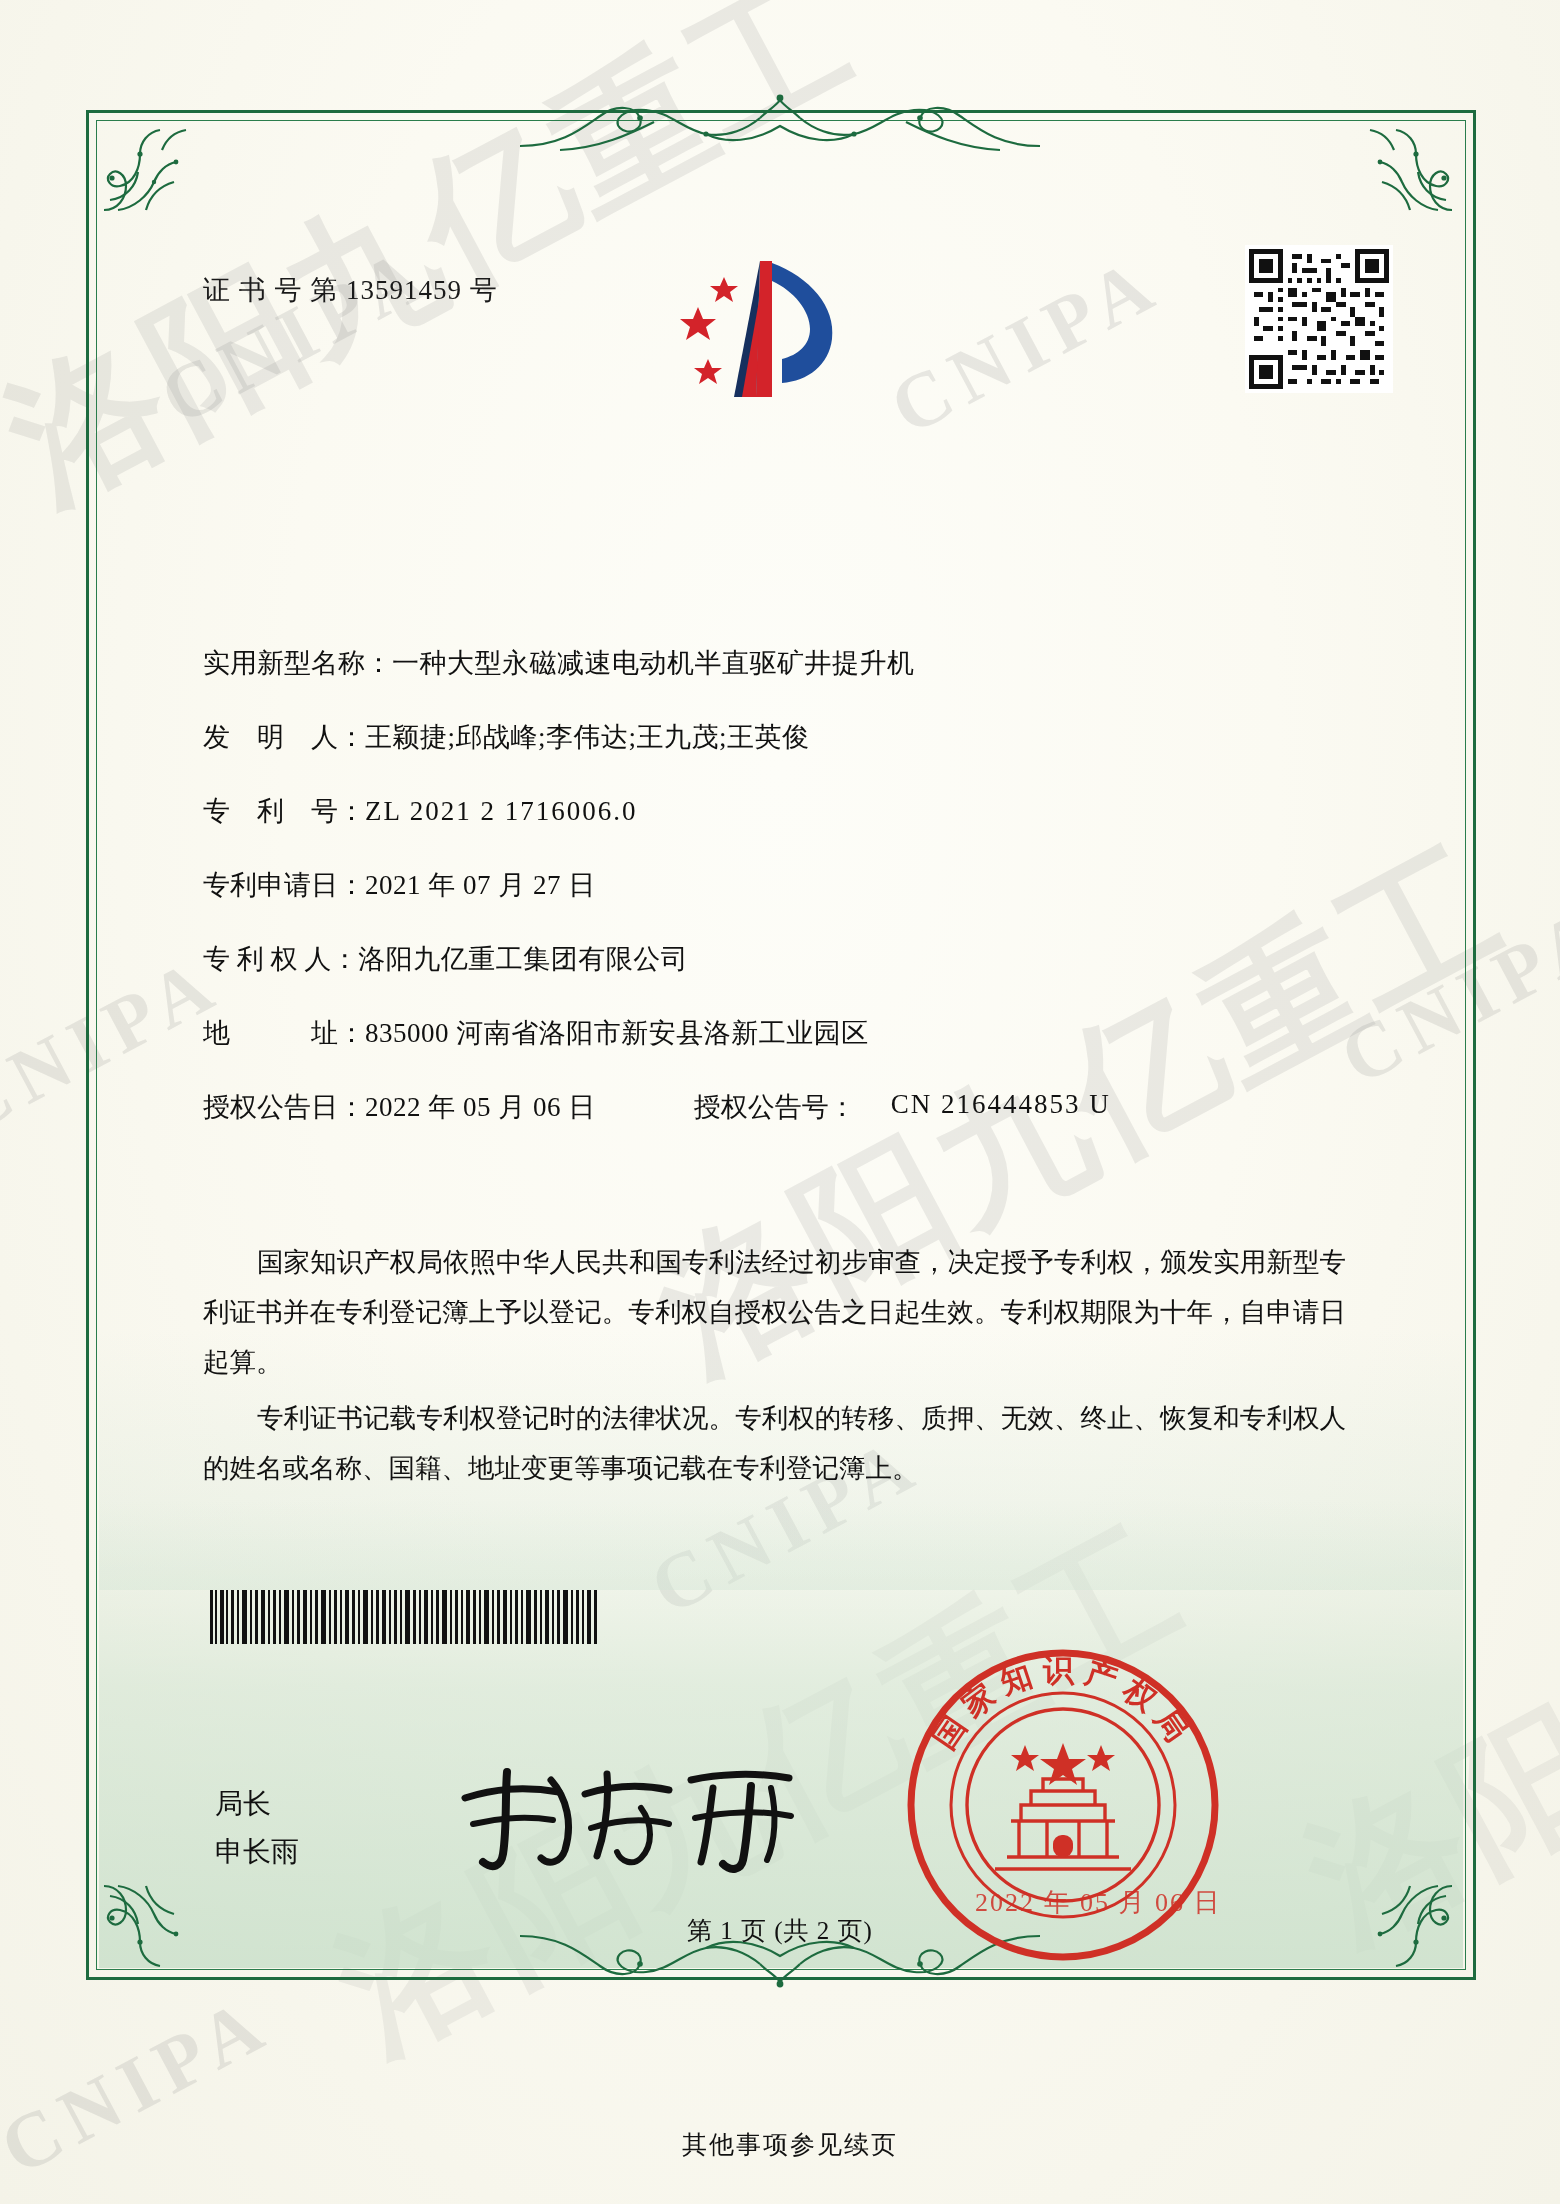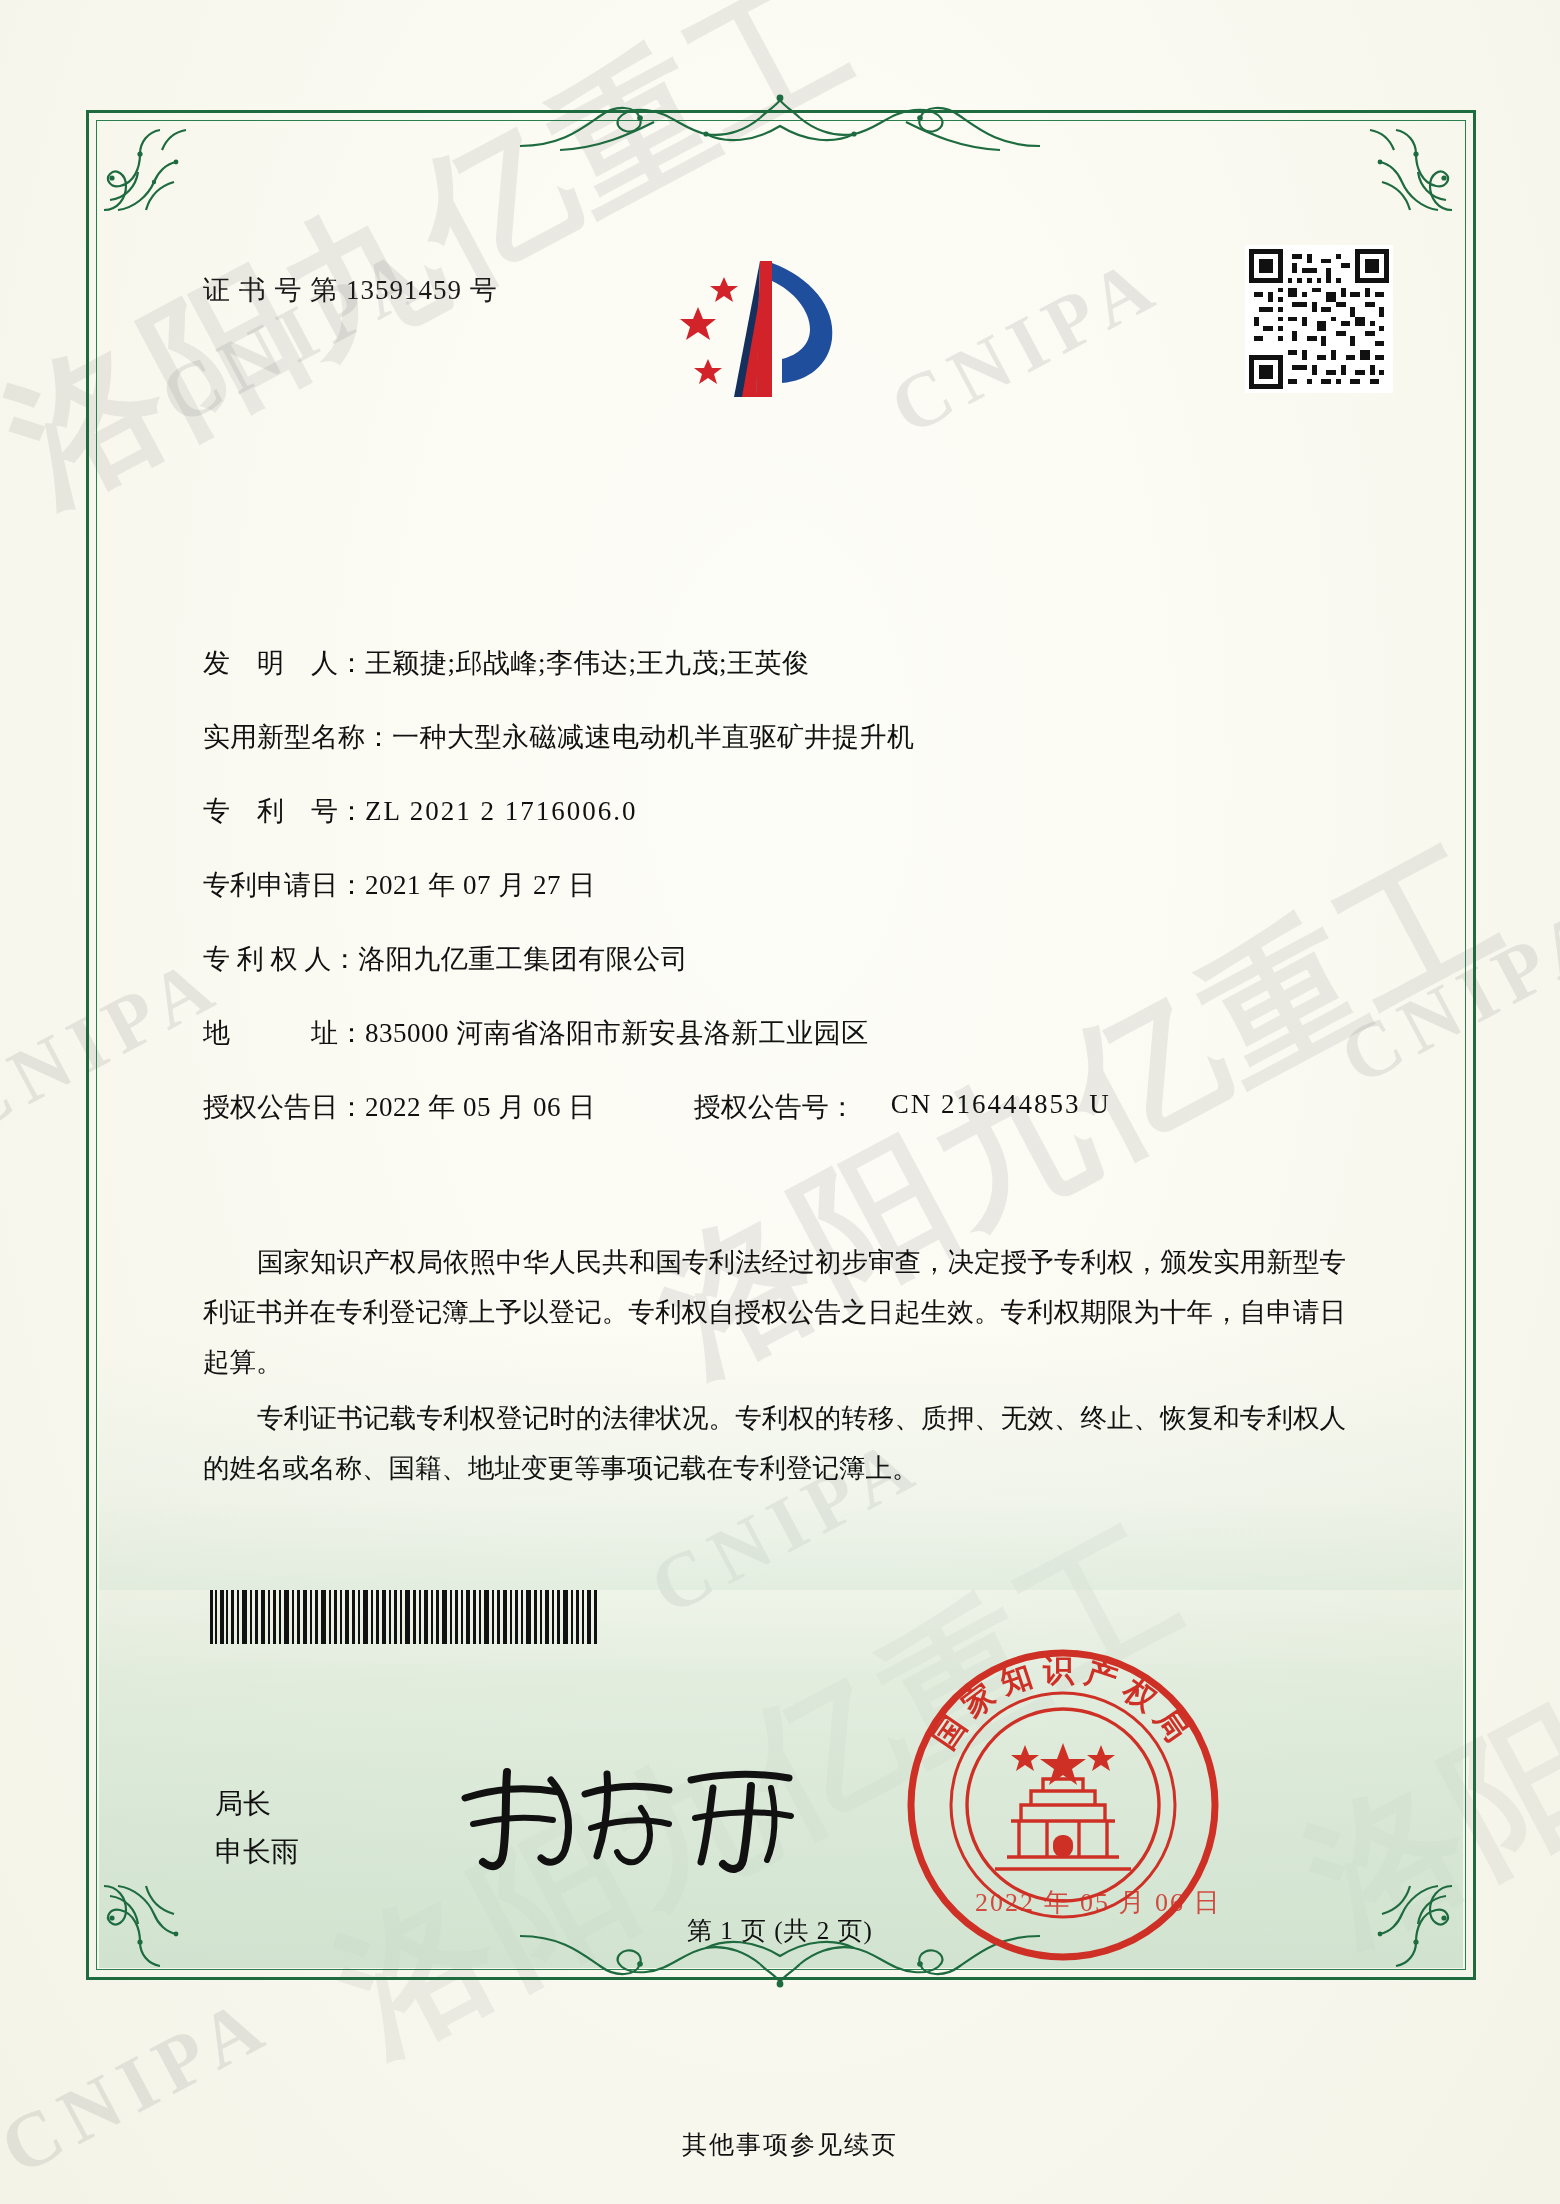--- a/index.html
+++ b/index.html
@@ -523,26 +523,26 @@
           <rect x="18" y="27" width="1" height="1"></rect>
         <rect x="21" y="27" width="2" height="1"></rect>
           <rect x="25" y="27" width="2" height="1"></rect>
       </g>
     </svg>
   </div>
 
 
   <div class="fields">
     <div class="frow">
+      <span class="flabel">实用新型名称：</span>
+      <span class="fvalue">一种大型永磁减速电动机半直驱矿井提升机</span>
+    </div>
+    <div class="frow">
       <span class="flabel">发　明　人：</span>
       <span class="fvalue">王颖捷;邱战峰;李伟达;王九茂;王英俊</span>
-    </div>
-    <div class="frow">
-      <span class="flabel">实用新型名称：</span>
-      <span class="fvalue">一种大型永磁减速电动机半直驱矿井提升机</span>
     </div>
     <div class="frow">
       <span class="flabel">专　利　号：</span>
       <span class="fvalue mono-space">ZL 2021 2 1716006.0</span>
     </div>
     <div class="frow">
       <span class="flabel">专利申请日：</span>
       <span class="fvalue">2021 年 07 月 27 日</span>
     </div>
     <div class="frow">

